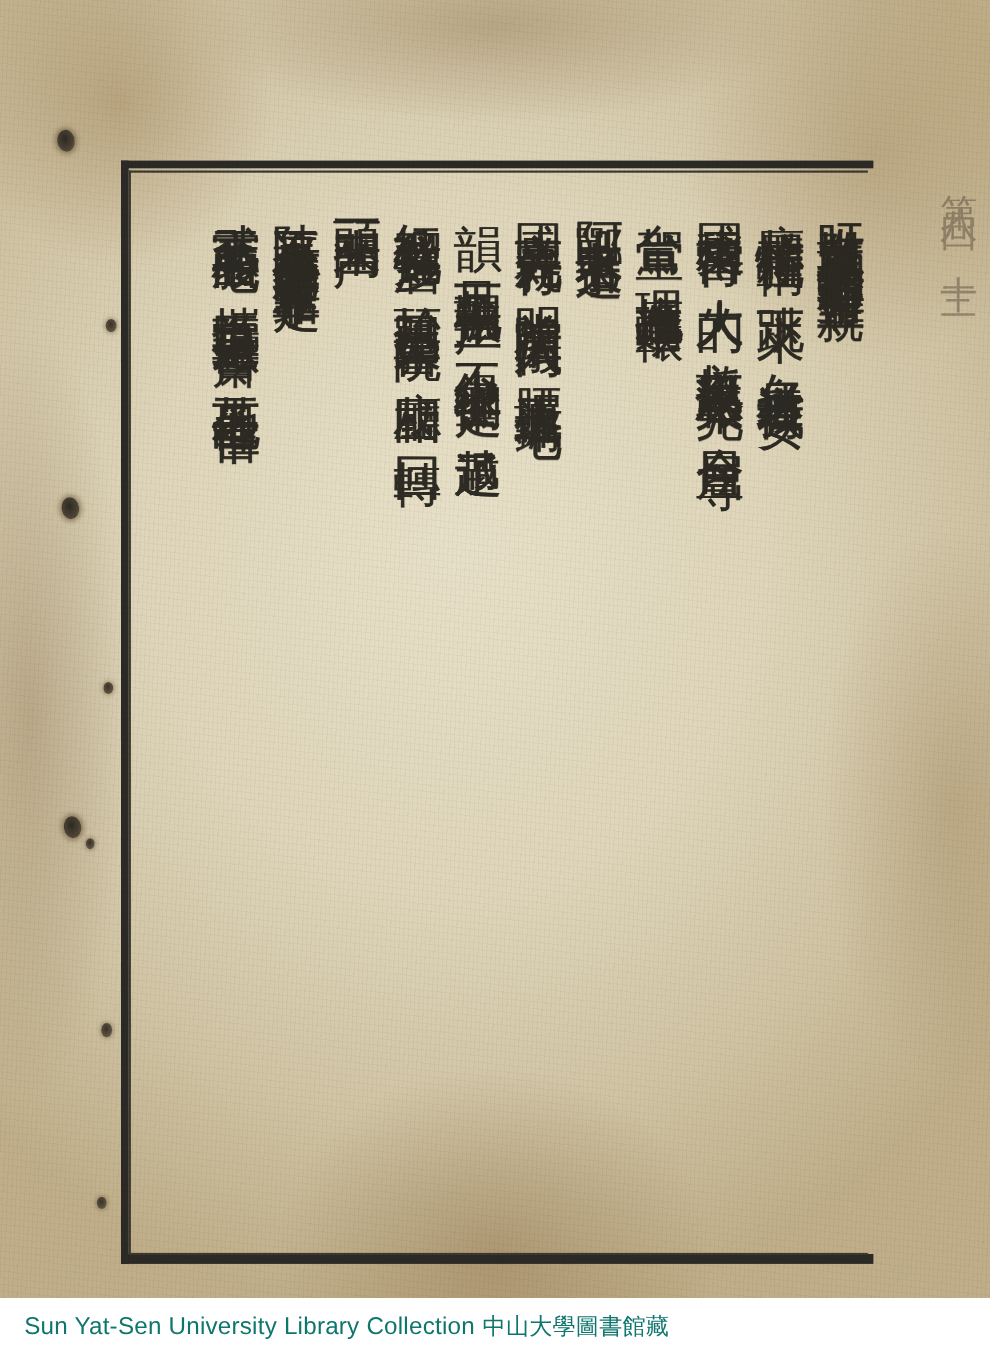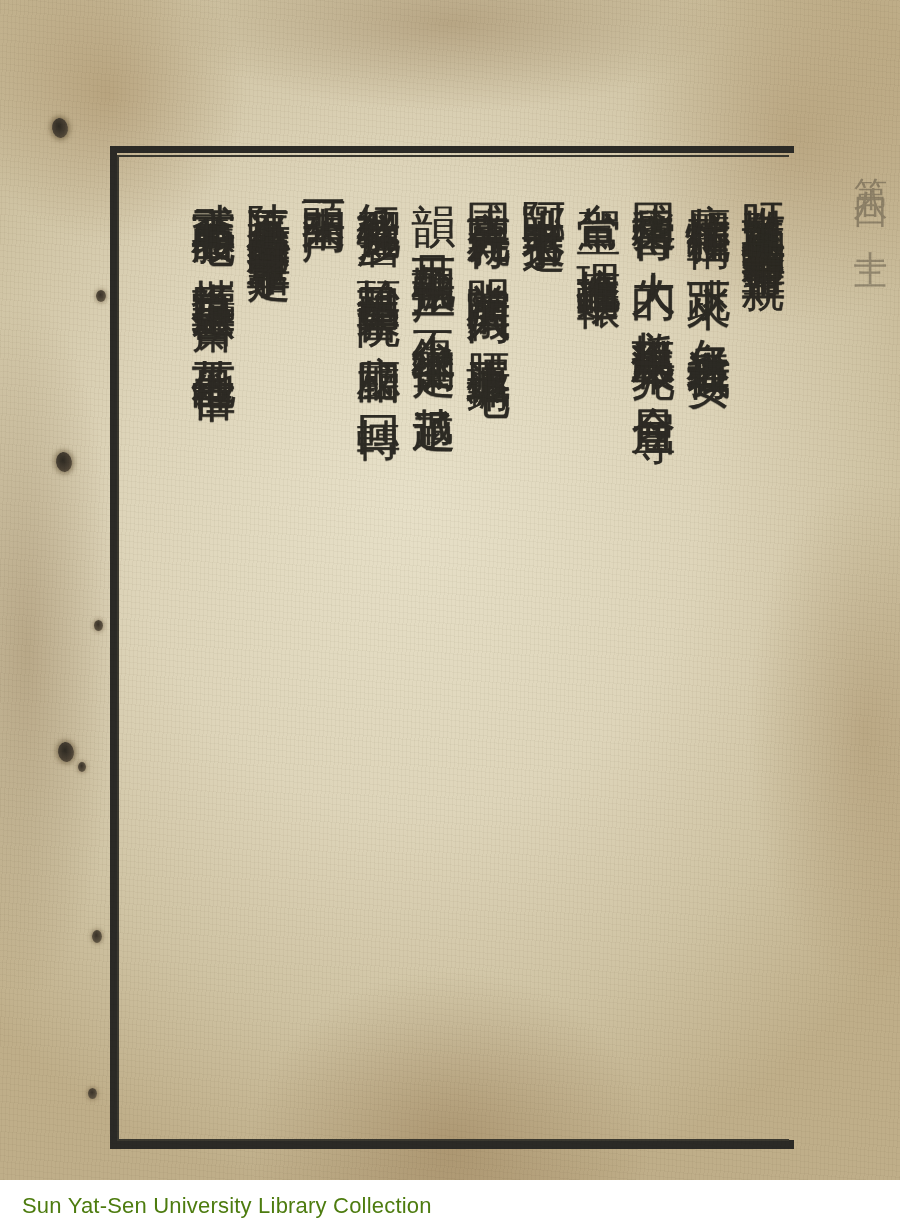--- a/index.html
+++ b/index.html
@@ -152,21 +152,21 @@
     height: 52px;
     background: #ffffff;
     display: flex;
     align-items: center;
     padding-left: 22px;
     box-sizing: border-box;
   }
   #caption span {
     font-family: "Liberation Sans", sans-serif;
     font-size: 22px;
-    color: #4d7c0f;
+    color: #0f766e;
     letter-spacing: .2px;
   }
   #caption .cjk {
     font-family: "DejaVu Sans", "Liberation Sans", sans-serif;
     margin-left: 7px;
     font-size: 21px;
   }
 </style>
 </head>
 <body>
@@ -198,13 +198,14 @@
     <div class="col">紅榴翠竹几多層　抬頭已見東書院　廳相國　回轉</div>
     <div class="col">頭來問一声</div>
     <div class="col">陕這不是小君候的書齋呀豈非錯走了</div>
     <div class="col">武憲王翁曲七腰　攜堂臣這是做書齋　芝再他往宮中</div>
   </div>
 
 </div>
 
 <div id="caption">
   <span>Sun Yat-Sen University Library Collection</span>
+  <span class="cjk">中山大學圖書館藏</span>
 </div>
 
 </body></html>

